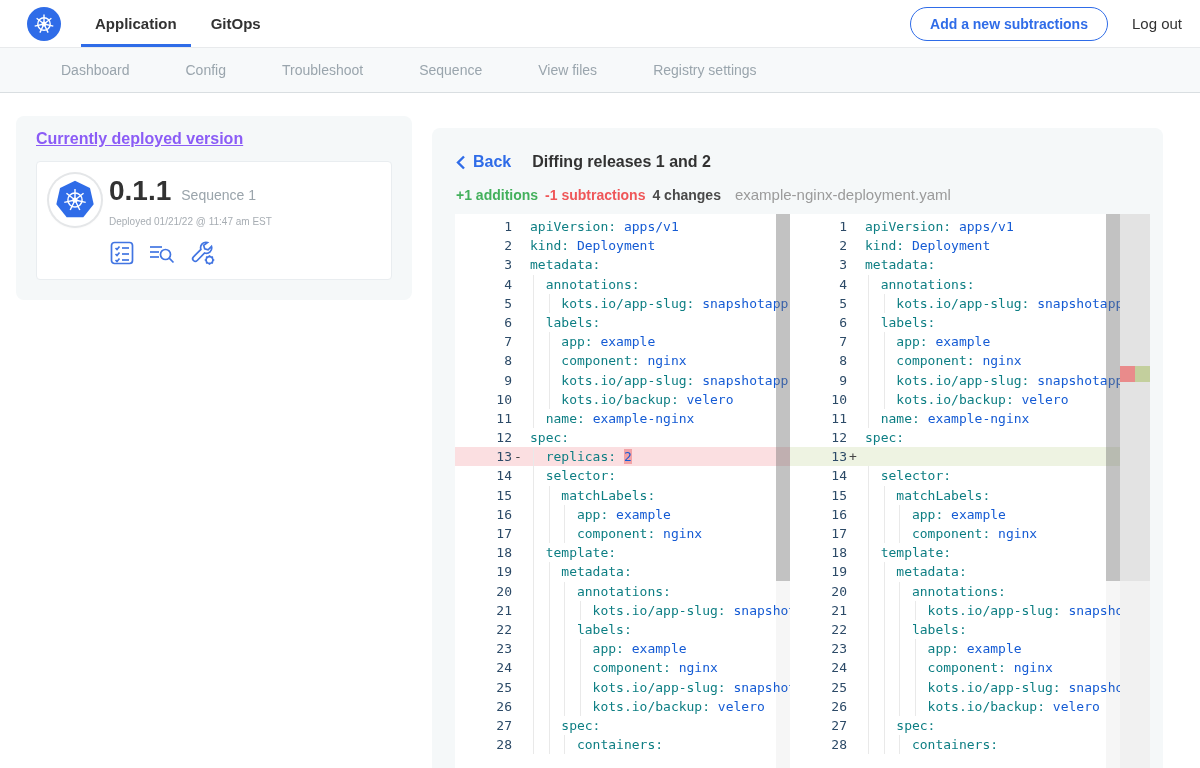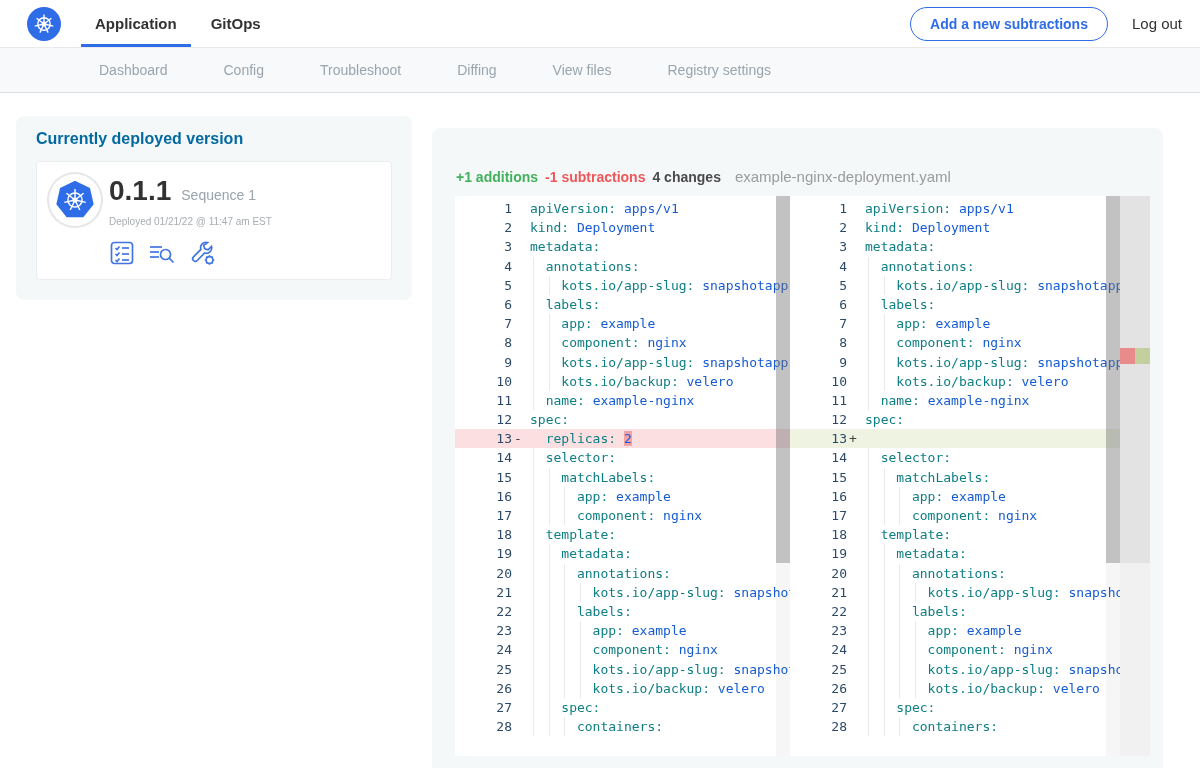--- a/index.html
+++ b/index.html
@@ -14,33 +14,33 @@
   .topnav { height:48px; display:flex; align-items:stretch; border-bottom:1px solid #e8eaec; background:#fff; }
   .logo-wrap { display:flex; align-items:center; padding:0 20px 0 27px; }
   .top-tabs { display:flex; align-items:stretch; }
   .top-tab { display:flex; align-items:center; padding:0 14px; margin-right:6px; font-size:15px; font-weight:700; color:#323232; position:relative; cursor:pointer; }
   .top-tab.active::after { content:""; position:absolute; left:0; right:0; bottom:0; height:3px; background:var(--accent,#2f6ce8); }
   .topnav-right { margin-left:auto; display:flex; align-items:center; gap:24px; padding-right:18px; }
   .add-btn { border:1px solid var(--accent,#2f6ce8); color:var(--accent,#2f6ce8); background:#fff; border-radius:17px; padding:8px 19px; font-weight:700; font-size:14px; cursor:pointer; font-family:inherit; }
   .logout { font-size:15px; color:#323232; cursor:pointer; }
 
   
-  .subnav { height:45px; background:#f7f9fa; border-bottom:1px solid #d9dee1; display:flex; align-items:stretch; padding-left:99px; }
+  .subnav { height:45px; background:#f7f9fa; border-bottom:1px solid #d9dee1; display:flex; align-items:stretch; padding-left:61px; }
   .subnav-item { display:flex; align-items:center; margin-right:56px; font-size:14px; color:#9aa5ad; position:relative; cursor:pointer; white-space:nowrap; }
   .subnav-item.active { color:#353b44; font-weight:700; }
   .subnav-item.active::after { content:""; position:absolute; left:0; right:0; bottom:0; height:3px; background:var(--accent,#2f6ce8); }
 
   
   .main { display:flex; align-items:flex-start; }
   .left-col { width:396px; flex:none; margin:23px 0 0 16px; }
   .right-col { flex:1; margin:35px 37px 0 20px; }
 
   
   .dep-card { background:#f5f8f9; border-radius:8px; padding:14px 20px 20px; }
-  .dep-title { font-size:16px; font-weight:700; color:#0369a1; margin:0 0 13px 0; }
+  .dep-title { font-size:16px; font-weight:700; color:#8b5cf6; margin:0 0 13px 0;text-decoration:underline; }
   .dep-inner { background:#fff; border:1px solid #e9edf0; border-radius:4px; padding:12px; display:flex; gap:8px; }
   .dep-logo { width:52px; height:52px; flex:none; border-radius:50%; background:#fff; box-shadow:0 0 0 2px #e4e6e8, 0 1px 3px rgba(0,0,0,.12); display:flex; align-items:center; justify-content:center; }
   .dep-text { padding-top:2px;text-align:right; }
   .ver-row { display:flex; align-items:baseline; gap:10px; }
   .version { font-size:28px; font-weight:700; color:#323232; line-height:1.1; }
   .sequence { font-size:14px; color:#9aa4ab; }
   .deployed { font-size:10px; color:#a7adb3; margin-top:9px; }
   .icons-row { display:flex; align-items:center; gap:13px; margin-top:12px; }
   .icons-row svg { display:block; cursor:pointer; }
 
@@ -113,21 +113,21 @@
   <div class="topnav-right">
     <button class="add-btn">Add a new subtractions</button>
     <span class="logout">Log out</span>
   </div>
 </div>
 
 <div class="subnav">
     <div class="subnav-item">Dashboard</div>
     <div class="subnav-item">Config</div>
     <div class="subnav-item">Troubleshoot</div>
-    <div class="subnav-item">Diffing</div>
+    <div class="subnav-item">Sequence</div>
     <div class="subnav-item">View files</div>
     <div class="subnav-item">Registry settings</div>
   </div>
 
 <div class="main">
 
   <div class="left-col">
     <div class="dep-card">
       <div class="dep-title">Currently deployed version</div>
       <div class="dep-inner">
@@ -185,20 +185,29 @@
               </g>
             </svg>
           </div>
         </div>
       </div>
     </div>
   </div>
 
   <div class="right-col">
     <div class="diff-card">
+      <div class="panel-head">
+        <span class="back">
+          <svg width="10" height="15" viewBox="0 0 10 15">
+              <polyline points="8,1.5 2,7.5 8,13.5" stroke="#2f6ce8" stroke-width="2.4" fill="none"></polyline>
+            </svg>
+          <span>Back</span>
+        </span>
+        <span class="panel-title">Diffing releases 1 and 2</span>
+      </div>
       <div class="stats">
         <span class="additions">+1 additions</span>
         <span class="subtractions">-1 subtractions</span>
         <span class="changes">4 changes</span>
         <span class="filename">example-nginx-deployment.yaml</span>
       </div>
       <div class="diff-wrap">
         <div class="pane pane-left">
           <div class="code">
               <div class="line">

